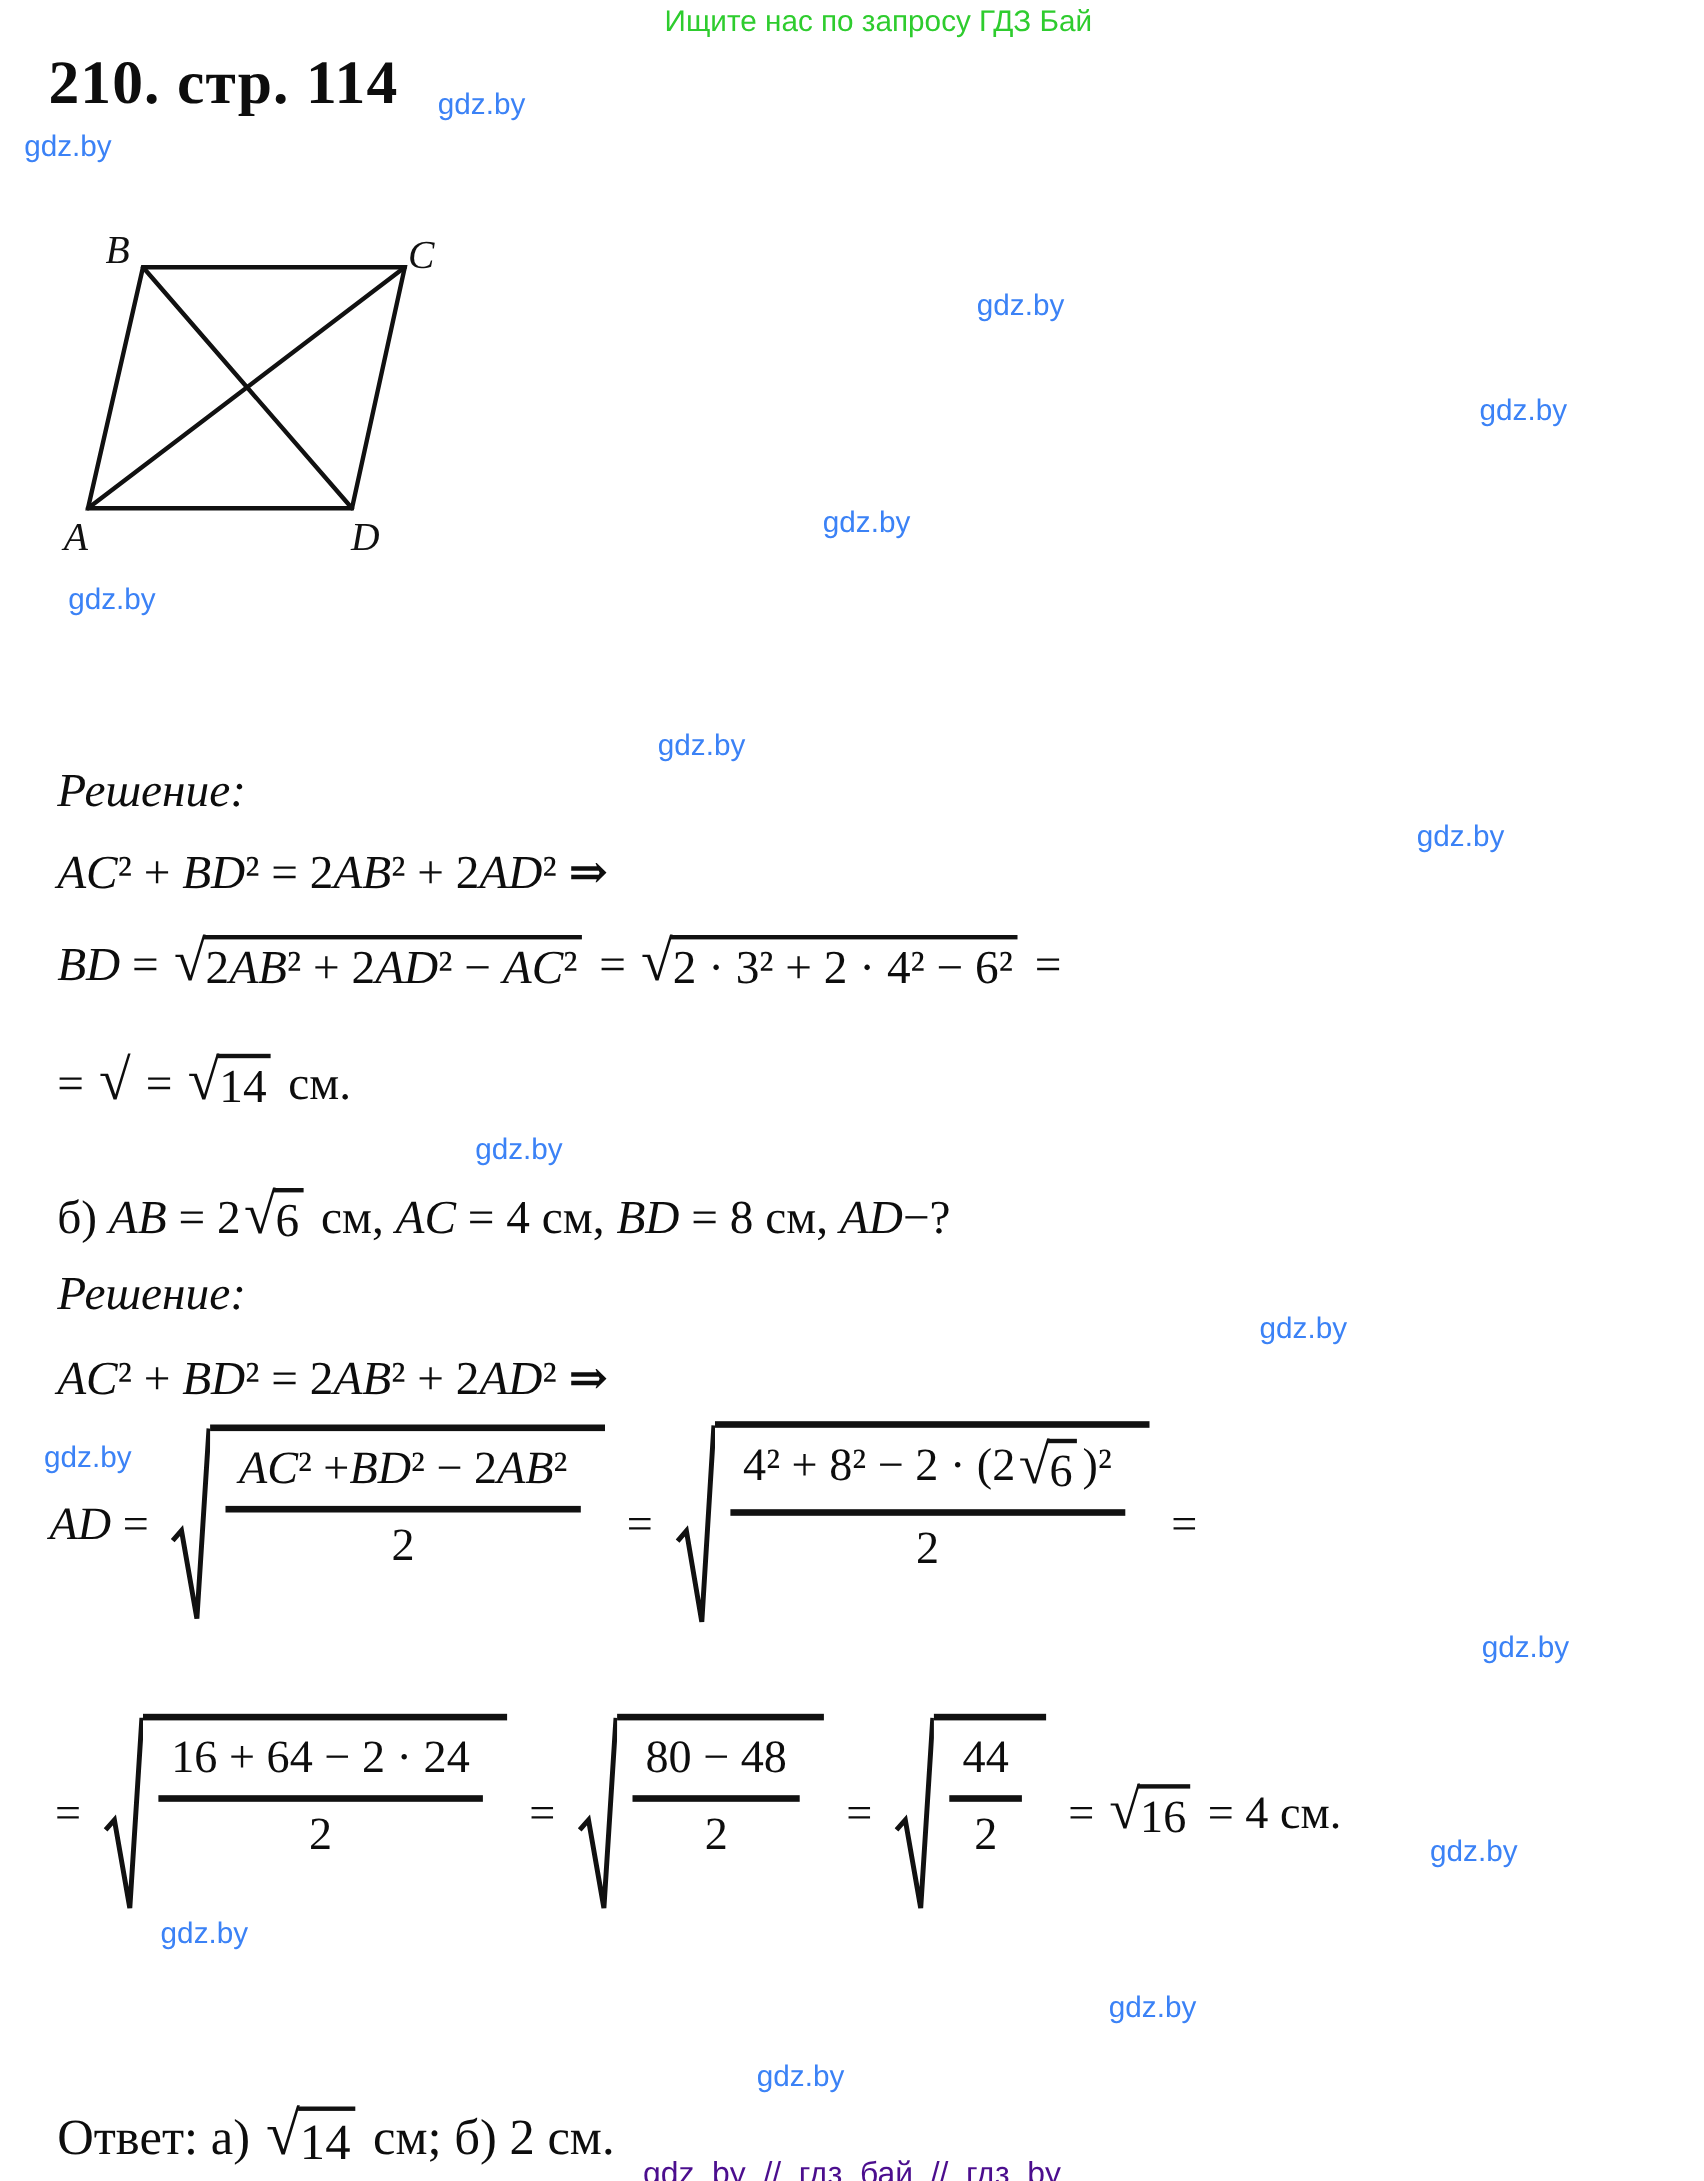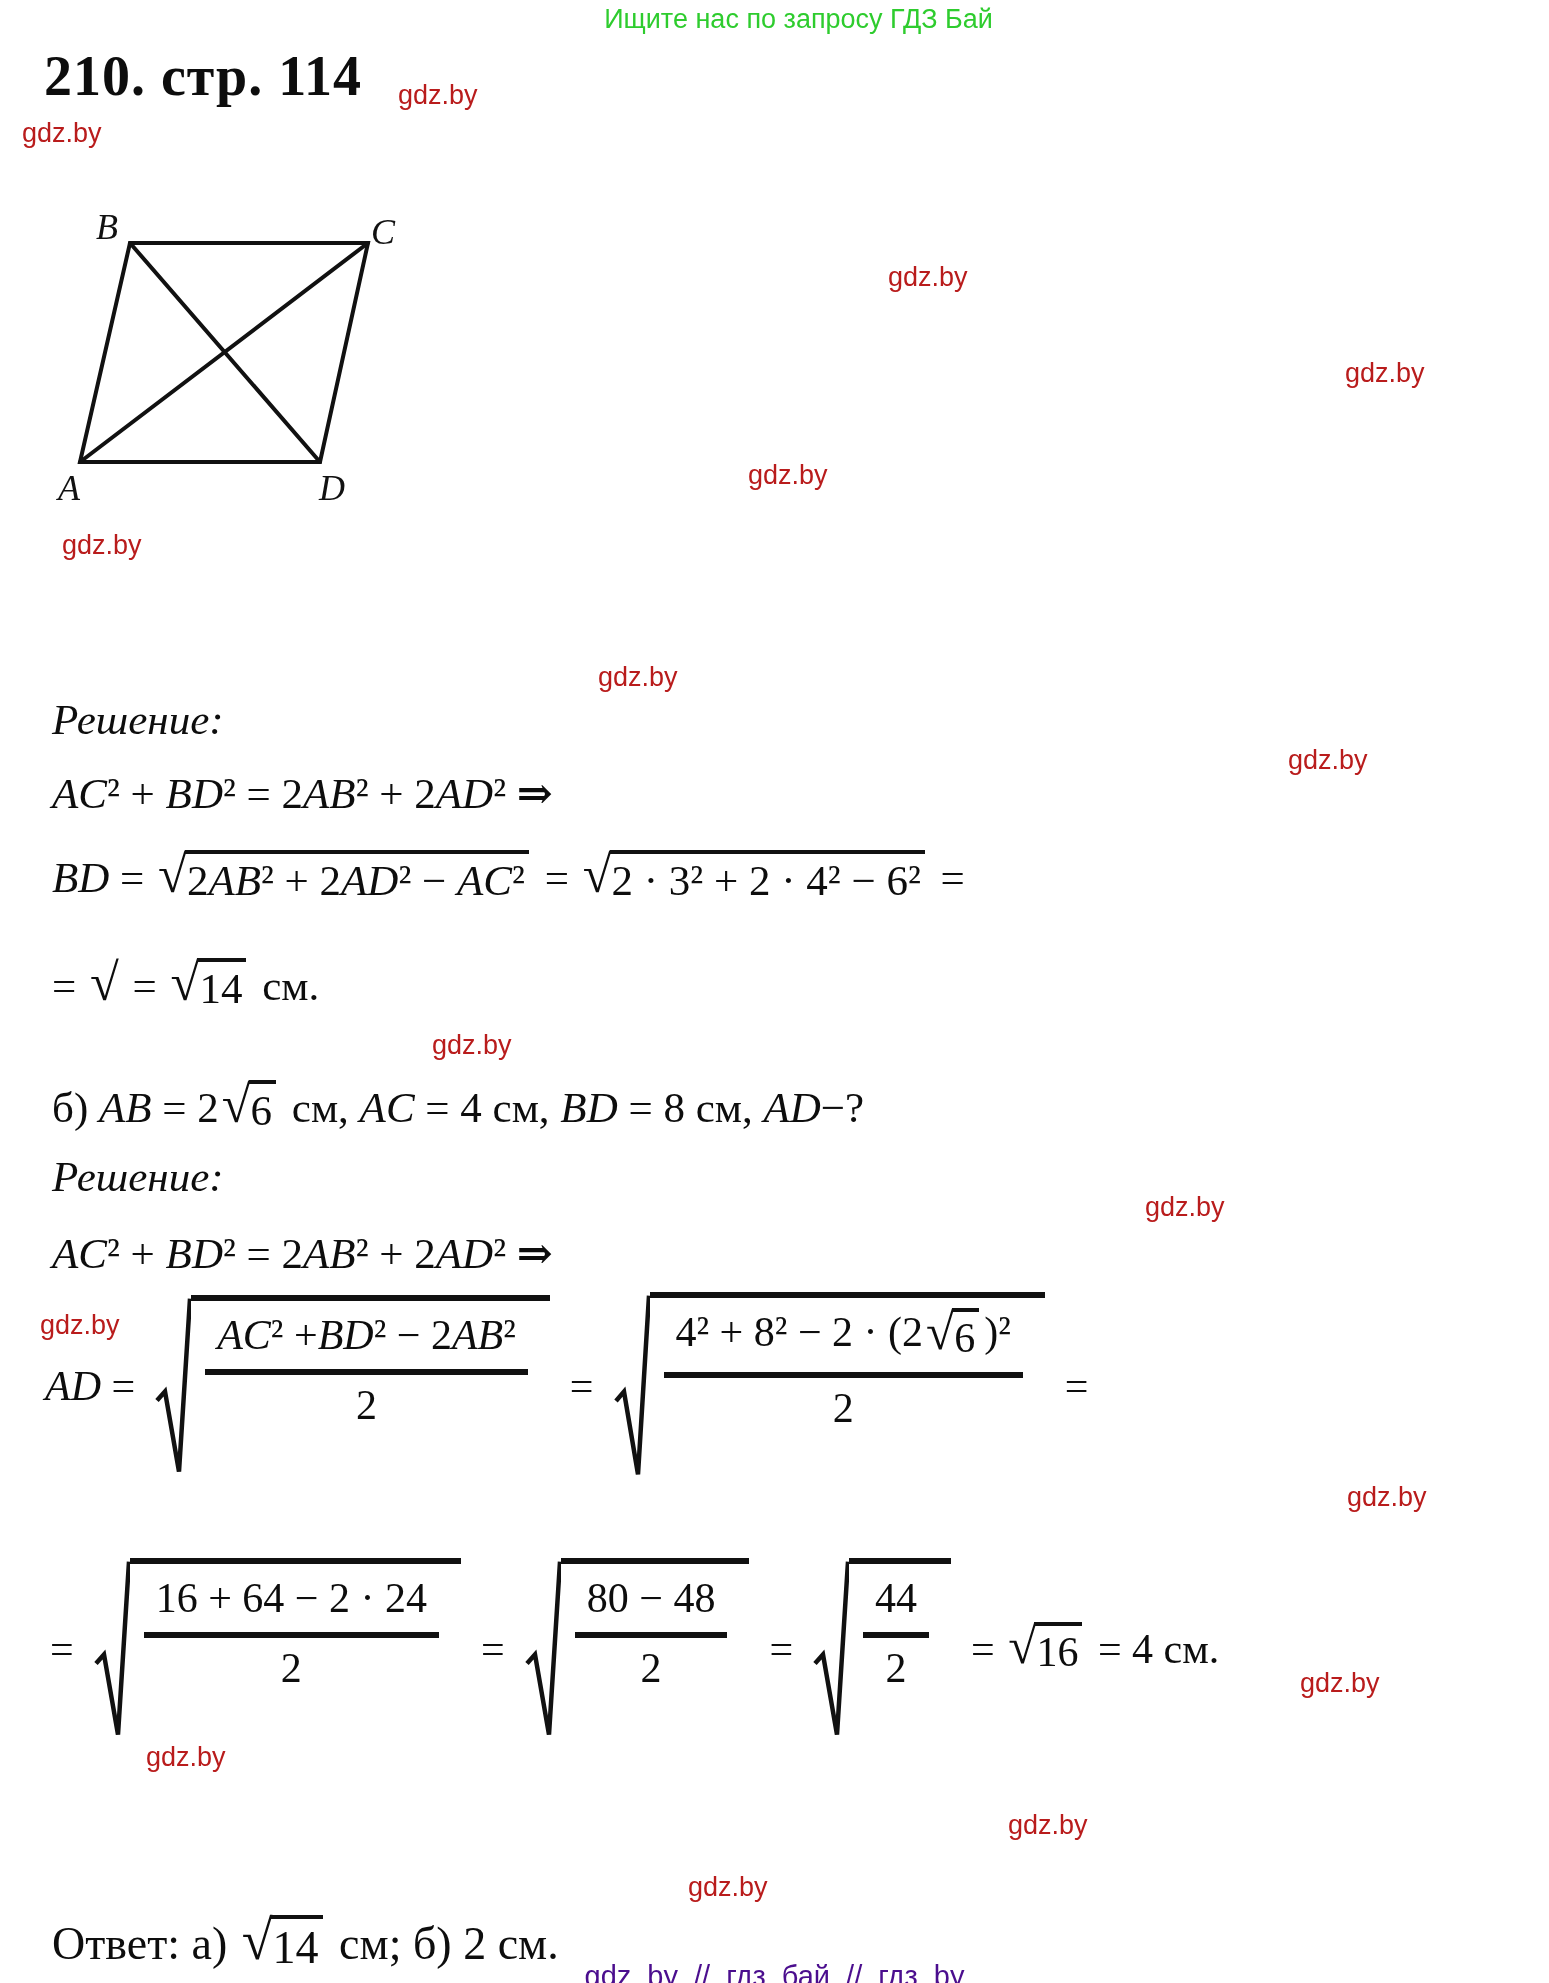--- a/index.html
+++ b/index.html
@@ -2,21 +2,21 @@
 <html><head>
 <meta charset="utf-8">
 <style>
   html,body{margin:0;padding:0;background:#fff;}
   .page{position:relative;width:1549px;height:1983px;background:#ffffff;overflow:hidden;
         font-family:"Liberation Serif","DejaVu Serif",serif;color:#0d0d0d;}
   .promo{position:absolute;top:4px;left:0;width:100%;text-align:center;
          font-family:"Liberation Sans","DejaVu Sans",sans-serif;font-size:27px;color:#2ecc2e;margin-left:24px;}
   .title{position:absolute;left:44px;top:44px;font-size:56px;font-weight:700;letter-spacing:1px;}
   .wm{position:absolute;font-family:"Liberation Sans","DejaVu Sans",sans-serif;
-      font-size:27px;color:#b91c1c;white-space:nowrap;}
+      font-size:27px;color:#3b82f6;white-space:nowrap;}
   .figure{position:absolute;left:55px;top:195px;}
   .figure line, .figure polygon{stroke:#111;stroke-width:4;fill:none;stroke-linecap:round;}
   .figure text{font-family:"Liberation Serif","DejaVu Serif",serif;font-style:italic;font-size:36px;fill:#111;}
   .mline{position:absolute;left:52px;font-size:43px;white-space:nowrap;}
   .mrow{position:absolute;display:flex;align-items:center;gap:20px;font-size:42px;white-space:nowrap;}
   .v{font-style:italic;}
   .n{font-style:normal;}
   .arw{font-weight:700;}
   .it{font-style:italic;}
   .ans{font-size:46px;}

